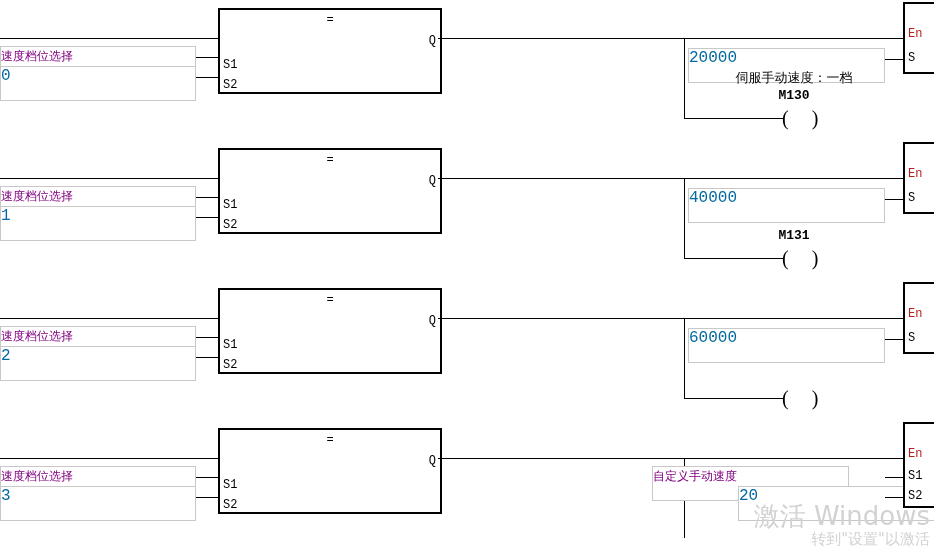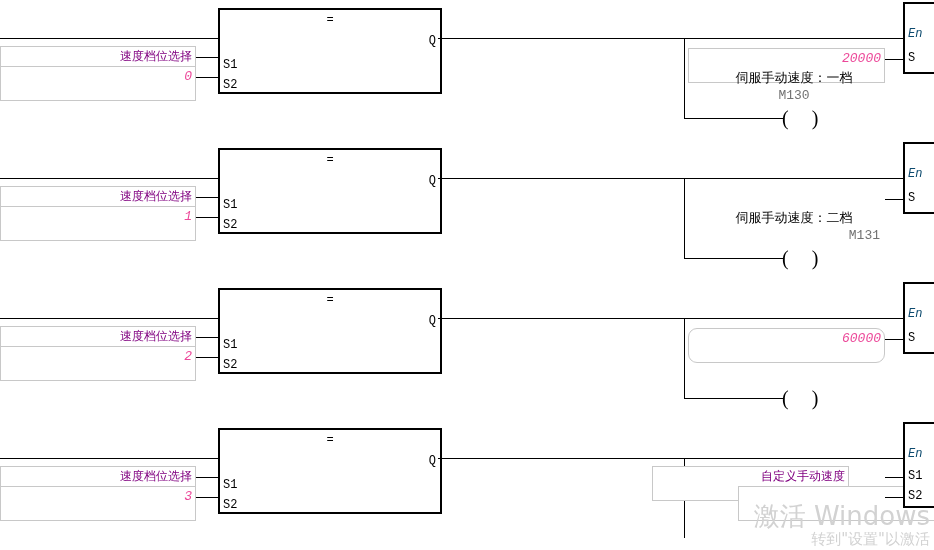--- a/index.html
+++ b/index.html
@@ -92,59 +92,55 @@
   }
 
   
   .opbox {
     position: absolute;
     box-sizing: border-box;
     border: 1px solid #c8c8c8;
     background: #ffffff;
     height: 35px;
     line-height: 19px;
-    text-align: right;
     padding-right: 3px;
     font-size: 13px;
     white-space: nowrap;
     overflow: hidden;
-    padding-left: 26px;
   }
   .opbox.label {
     color: #800080;
     font-family: "DejaVu Sans", sans-serif;
     font-size: 12px;
   }
   .opbox.num {
-    color: #ec4899;
-    font-family: "Liberation Mono", monospace;
-    font-size: 13px;
-    font-style: italic;
+    color: #0369a1;
+    font-family: "Liberation Mono", monospace;
+    font-size: 16px;
   }
 
   
   .ens-block {
     position: absolute;
     left: 903px;
     top: 2px;
     width: 40px;
     height: 68px;
     border: 2px solid #000000;
     border-right: none;
     background: #ffffff;
   }
   .ens-en {
     position: absolute;
     left: 3px;
     top: 24px;
     font-family: "Liberation Mono", monospace;
     font-size: 12px;
-    color: #0c4a6e;
-    line-height: 12px;
-    font-style: italic;
+    color: #b91c1c;
+    line-height: 12px;
   }
   .ens-s {
     position: absolute;
     left: 3px;
     top: 48px;
     font-family: "Liberation Mono", monospace;
     font-size: 12px;
     color: #000000;
     line-height: 12px;
   }
@@ -174,23 +170,23 @@
     font-family: "DejaVu Sans", sans-serif;
     font-size: 13px;
     color: #000000;
     white-space: nowrap;
     line-height: 15px;
   }
   .coil-device {
     position: absolute;
     text-align: center;
     font-family: "Liberation Mono", monospace;
-    font-weight: normal;
+    font-weight: bold;
     font-size: 13px;
-    color: #737373;
+    color: #000000;
     white-space: nowrap;
     line-height: 15px;
   }
   .coil-glyph {
     position: absolute;
     font-family: "Liberation Serif", serif;
     font-size: 20px;
     color: #000000;
     letter-spacing: 9px;
     line-height: 16px;
@@ -268,46 +264,46 @@
     <div class="opbox num" style="left:0px; top:66px; width:196px;">1</div>
     <div class="wire-h" style="left:196px; top:77px; width:22px;"></div>
     <div class="cmp-block">
       <div class="cmp-op">=</div>
       <div class="cmp-q">Q</div>
       <div class="cmp-s1">S1</div>
       <div class="cmp-s2">S2</div>
     </div>
     <div class="wire-h" style="left:438px; top:38px; width:465px;"></div>
     <div class="wire-v" style="left:684px; top:38px; height:80px;"></div>
+    <div class="opbox num" style="left:688px; top:48px; width:197px;">40000</div>
     <div class="wire-h" style="left:885px; top:59px; width:18px;"></div>
     <div class="ens-block">
       <div class="ens-en">En</div>
       <div class="ens-s">S</div>
     </div>
-    <div class="coil-comment" style="left:684px; top:70px; width:220px;">伺服手动速度：二档</div>
-    <div class="coil-device" style="left:660px; top:88px; width:220px;text-align:right;">M131</div>
+    <div class="coil-device" style="left:684px; top:88px; width:220px;">M131</div>
     <div class="wire-h" style="left:684px; top:118px; width:100px;"></div>
     <div class="coil-glyph" style="left:782px; top:110px;">(  )</div>
   </div>
 
   <div class="rung" style="top:280px;">
     <div class="wire-h" style="left:0px; top:38px; width:218px;"></div>
     <div class="opbox label" style="left:0px; top:46px; width:196px;">速度档位选择</div>
     <div class="wire-h" style="left:196px; top:57px; width:22px;"></div>
     <div class="opbox num" style="left:0px; top:66px; width:196px;">2</div>
     <div class="wire-h" style="left:196px; top:77px; width:22px;"></div>
     <div class="cmp-block">
       <div class="cmp-op">=</div>
       <div class="cmp-q">Q</div>
       <div class="cmp-s1">S1</div>
       <div class="cmp-s2">S2</div>
     </div>
     <div class="wire-h" style="left:438px; top:38px; width:465px;"></div>
     <div class="wire-v" style="left:684px; top:38px; height:80px;"></div>
-    <div class="opbox num" style="left:688px; top:48px; width:197px;border-radius:9px;">60000</div>
+    <div class="opbox num" style="left:688px; top:48px; width:197px;">60000</div>
     <div class="wire-h" style="left:885px; top:59px; width:18px;"></div>
     <div class="ens-block">
       <div class="ens-en">En</div>
       <div class="ens-s">S</div>
     </div>
     <div class="wire-h" style="left:684px; top:118px; width:100px;"></div>
     <div class="coil-glyph" style="left:782px; top:110px;">(  )</div>
   </div>
 
   <div class="rung" style="top:420px;">

